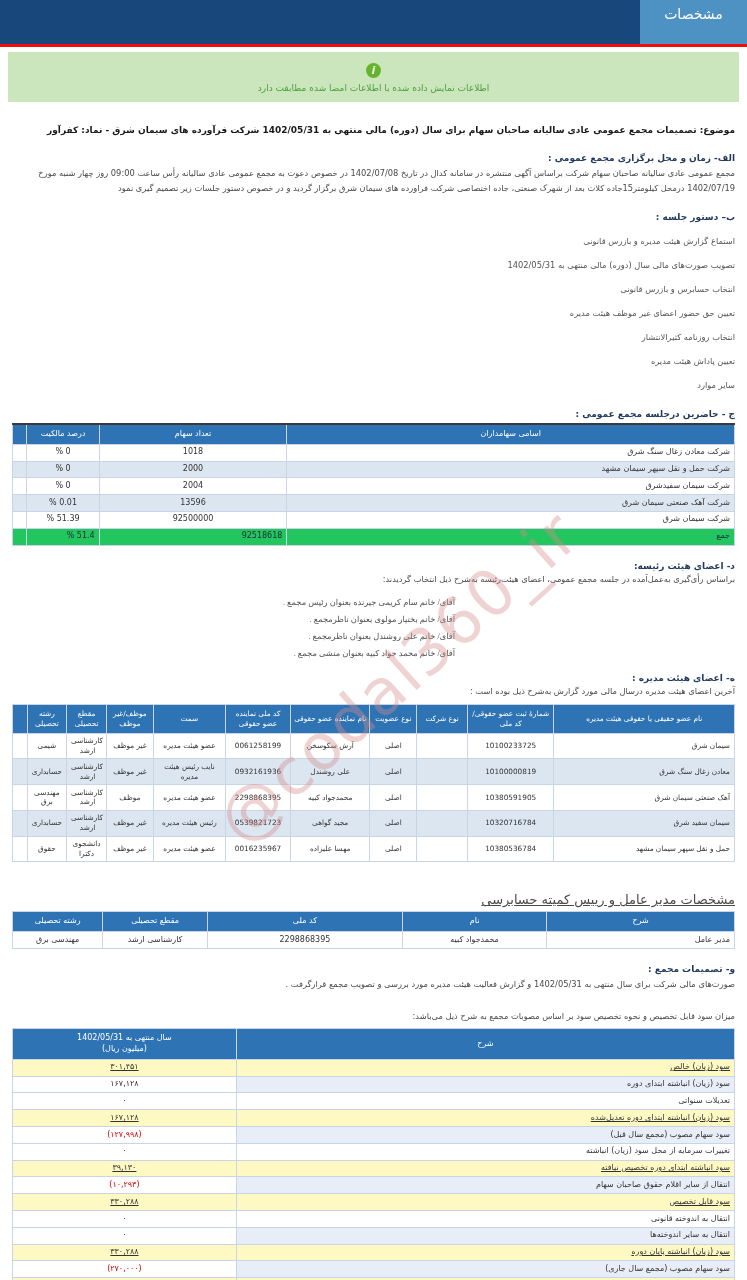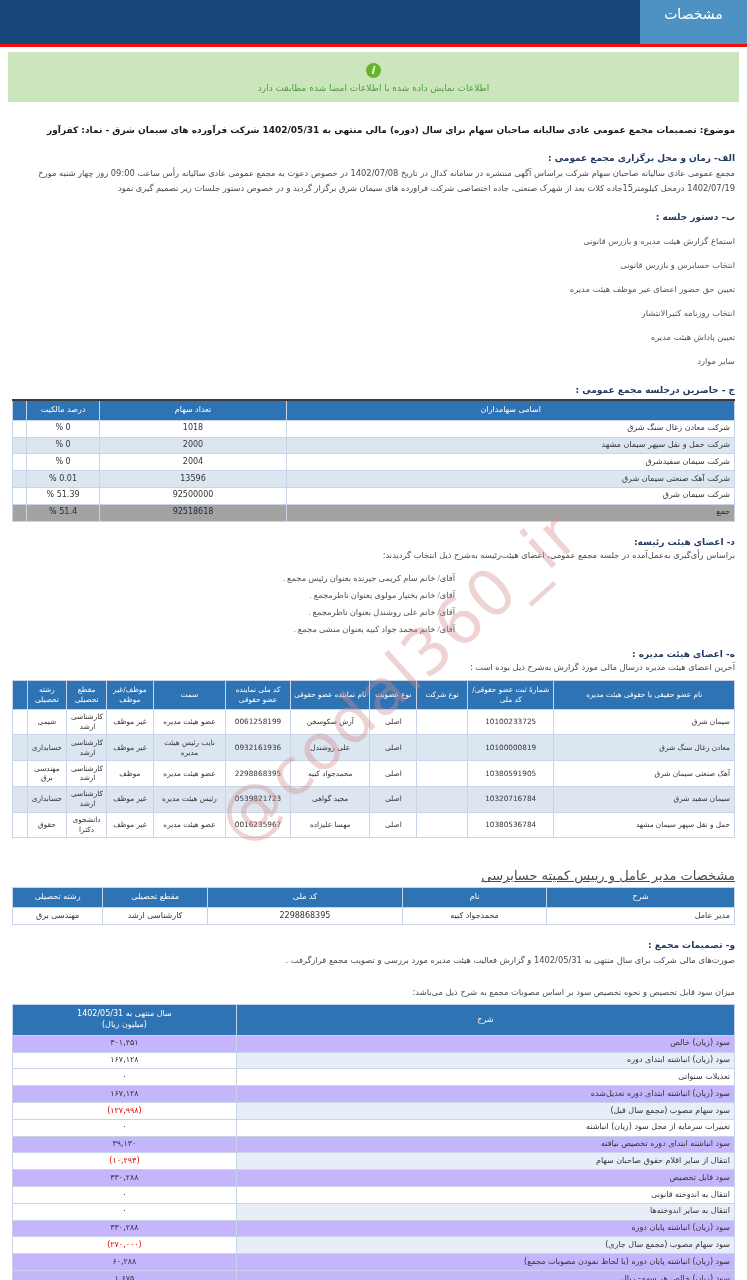--- a/index.html
+++ b/index.html
@@ -26,27 +26,27 @@
   .plain-label{font-size:13px;color:#4a4a4a;margin-top:30px;text-decoration:underline;}
   
   .tbl{width:100%;border-collapse:collapse;font-size:8px;color:#333;margin-top:4px;table-layout:fixed;}
   .tbl th,.tbl td{border:1px solid #c9d5e6;padding:2.5px 4px;text-align:center;
        overflow:hidden;line-height:1.35;}
   .tbl tr.head th{background:#2e74b5;color:#fff;font-weight:normal;padding:4px 3px;white-space:pre-line;}
   .tbl tr.alt td{background:#dce6f1;}
   .tbl td:first-child{text-align:right;}
   .tbl-c{border-top:2px solid #3a3a3a;}
   .tbl-c td:nth-child(2),.tbl-c td:nth-child(3){direction:ltr;}
-  .tbl-c tr.total td{background:#a3a3a3;color:#1c2c3a;}
+  .tbl-c tr.total td{background:#22c55e;color:#1c2c3a;text-align:right;}
   .tbl-e{font-size:7.3px;}
   .tbl-e th{font-size:7.3px;}
   .tbl-e td:nth-child(2),.tbl-e td:nth-child(6){direction:ltr;}
   .tbl-ceo td:nth-child(3){direction:ltr;}
   .profit td:nth-child(2){direction:ltr;}
-  .profit tr.hl td{background:#c4b5fd;}
+  .profit tr.hl td{background:#fef9c3;text-decoration:underline;}
   .profit tr.lav td:first-child{background:#e8eef7;}
   .profit td.neg,.attendance td.neg{color:#e30000;}
   td.neg{color:#e30000;}
   
   .watermark{position:absolute;top:640px;right:120px;transform:rotate(-42deg);
       transform-origin:center;font-size:64px;color:rgba(214,140,140,0.38);
       letter-spacing:2px;pointer-events:none;z-index:6;direction:ltr;}
 </style>
 </head>
 <body>
@@ -67,20 +67,21 @@
   <div class="content">
 
     <div class="subject">موضوع: تصمیمات مجمع عمومی عادی سالیانه صاحبان سهام برای سال (دوره) مالی منتهی به 1402/05/31 شرکت فرآورده های سیمان شرق - نماد: کفرآور</div>
 
     <div class="sec-title">الف- زمان و محل برگزاری مجمع عمومی :</div>
     <div class="para">مجمع عمومی عادی سالیانه صاحبان سهام شرکت براساس آگهی منتشره در سامانه کدال در تاریخ 1402/07/08 در خصوص دعوت به مجمع عمومی عادی سالیانه رأس ساعت 09:00 روز چهار شنبه مورخ 1402/07/19 درمحل کیلومتر15جاده کلات بعد از شهرک صنعتی، جاده اختصاصی شرکت فراورده های سیمان شرق  برگزار گردید و در خصوص دستور جلسات زیر تصمیم گیری نمود</div>
 
     <div class="sec-title">ب– دستور جلسه :</div>
     <div class="agenda">
         <div>استماع گزارش هیئت مدیره و بازرس قانونی</div>
+        <div>تصویب صورت‌های مالی سال (دوره) مالی منتهی به 1402/05/31</div>
         <div>انتخاب حسابرس و بازرس قانونی</div>
         <div>تعیین حق حضور اعضای غیر موظف هیئت مدیره</div>
         <div>انتخاب روزنامه کثیرالانتشار</div>
         <div>تعیین پاداش هیئت مدیره</div>
         <div>سایر موارد</div>
       </div>
 
     <div class="sec-title" style="margin-top:19px">ج - حاضرین درجلسه مجمع عمومی :</div>
     <table class="tbl tbl-c">
       <colgroup>

